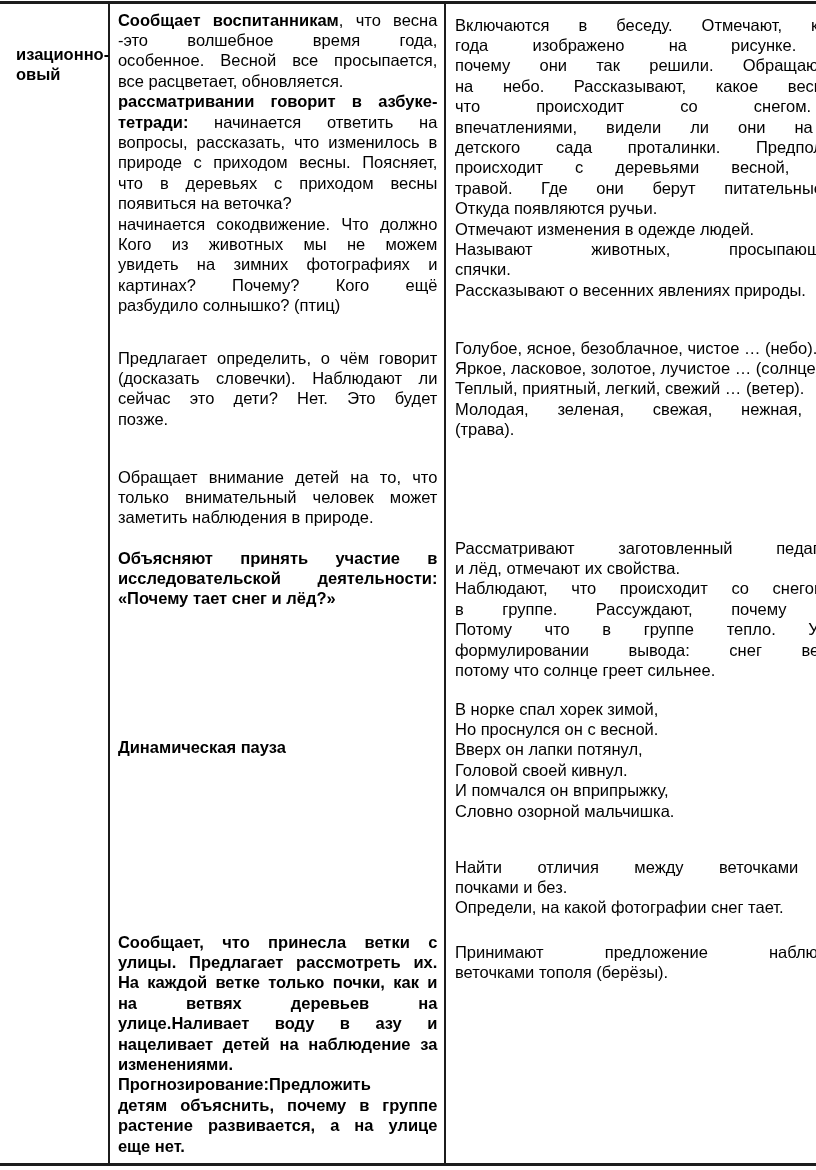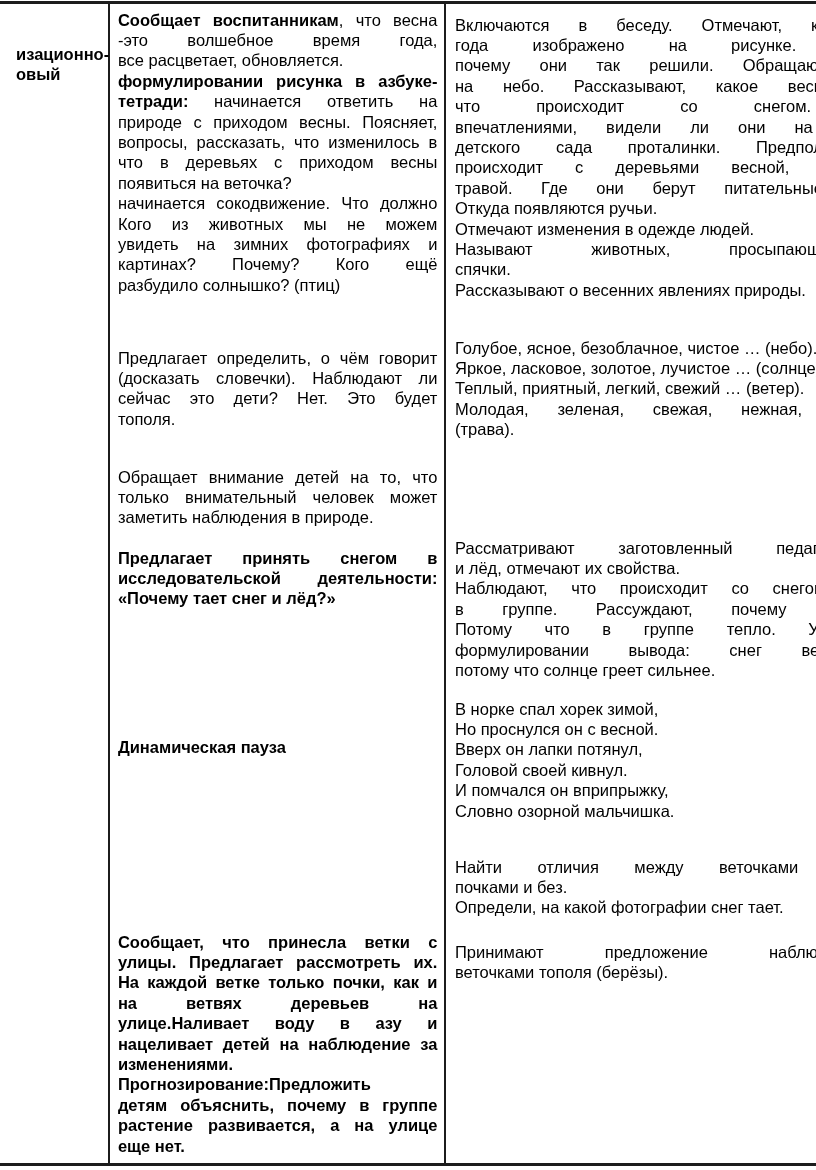--- a/index.html
+++ b/index.html
@@ -63,46 +63,47 @@
     <div class="block" style="top:40px">
         <div class="line"><b>изационно-</b></div>
         <div class="line"><b>овый</b></div>
       </div>
   </div>
 
   <div class="cell col2">
     <div class="block" style="top:6px">
         <div class="line j"><b>Сообщает воспитанникам</b><span>, что весна</span></div>
         <div class="line j"><span>-это волшебное время года,</span></div>
+        <div class="line j"><span>особенное. Весной все просыпается,</span></div>
         <div class="line"><span>все расцветает, обновляется.</span></div>
-        <div class="line j"><b>формулировании рисунка в азбуке-</b></div>
+        <div class="line j"><b>рассматривании говорит в азбуке-</b></div>
         <div class="line j"><b>тетради:</b><span> начинается ответить на</span></div>
+        <div class="line j"><span>вопросы, рассказать, что изменилось в</span></div>
         <div class="line j"><span>природе с приходом весны. Поясняет,</span></div>
-        <div class="line j"><span>вопросы, рассказать, что изменилось в</span></div>
         <div class="line j"><span>что в деревьях с приходом весны</span></div>
         <div class="line"><span>появиться на веточка?</span></div>
         <div class="line j"><span>начинается сокодвижение. Что должно</span></div>
         <div class="line j"><span>Кого из животных мы не можем</span></div>
         <div class="line j"><span>увидеть на зимних фотографиях и</span></div>
         <div class="line j"><span>картинах? Почему? Кого ещё</span></div>
         <div class="line"><span>разбудило солнышко? (птиц)</span></div>
       </div>
     <div class="block" style="top:344px">
         <div class="line j"><span>Предлагает определить, о чём говорит</span></div>
         <div class="line j"><span>(досказать словечки). Наблюдают ли</span></div>
         <div class="line j"><span>сейчас это дети? Нет. Это будет</span></div>
-        <div class="line"><span>тополя.</span></div>
+        <div class="line"><span>позже.</span></div>
       </div>
     <div class="block" style="top:463px">
         <div class="line j"><span>Обращает внимание детей на то, что</span></div>
         <div class="line j"><span>только внимательный человек может</span></div>
         <div class="line"><span>заметить наблюдения в природе.</span></div>
       </div>
     <div class="block" style="top:544px">
-        <div class="line j"><b>Предлагает принять снегом в</b></div>
+        <div class="line j"><b>Объясняют принять участие в</b></div>
         <div class="line j"><b>исследовательской деятельности:</b></div>
         <div class="line"><b>«Почему тает снег и лёд?»</b></div>
       </div>
     <div class="block" style="top:733px">
         <div class="line"><b>Динамическая пауза</b></div>
       </div>
     <div class="block" style="top:928px">
         <div class="line j"><b>Сообщает, что принесла ветки с</b></div>
         <div class="line j"><b>улицы. Предлагает рассмотреть их.</b></div>
         <div class="line j"><b>На каждой ветке только почки, как и</b></div>

